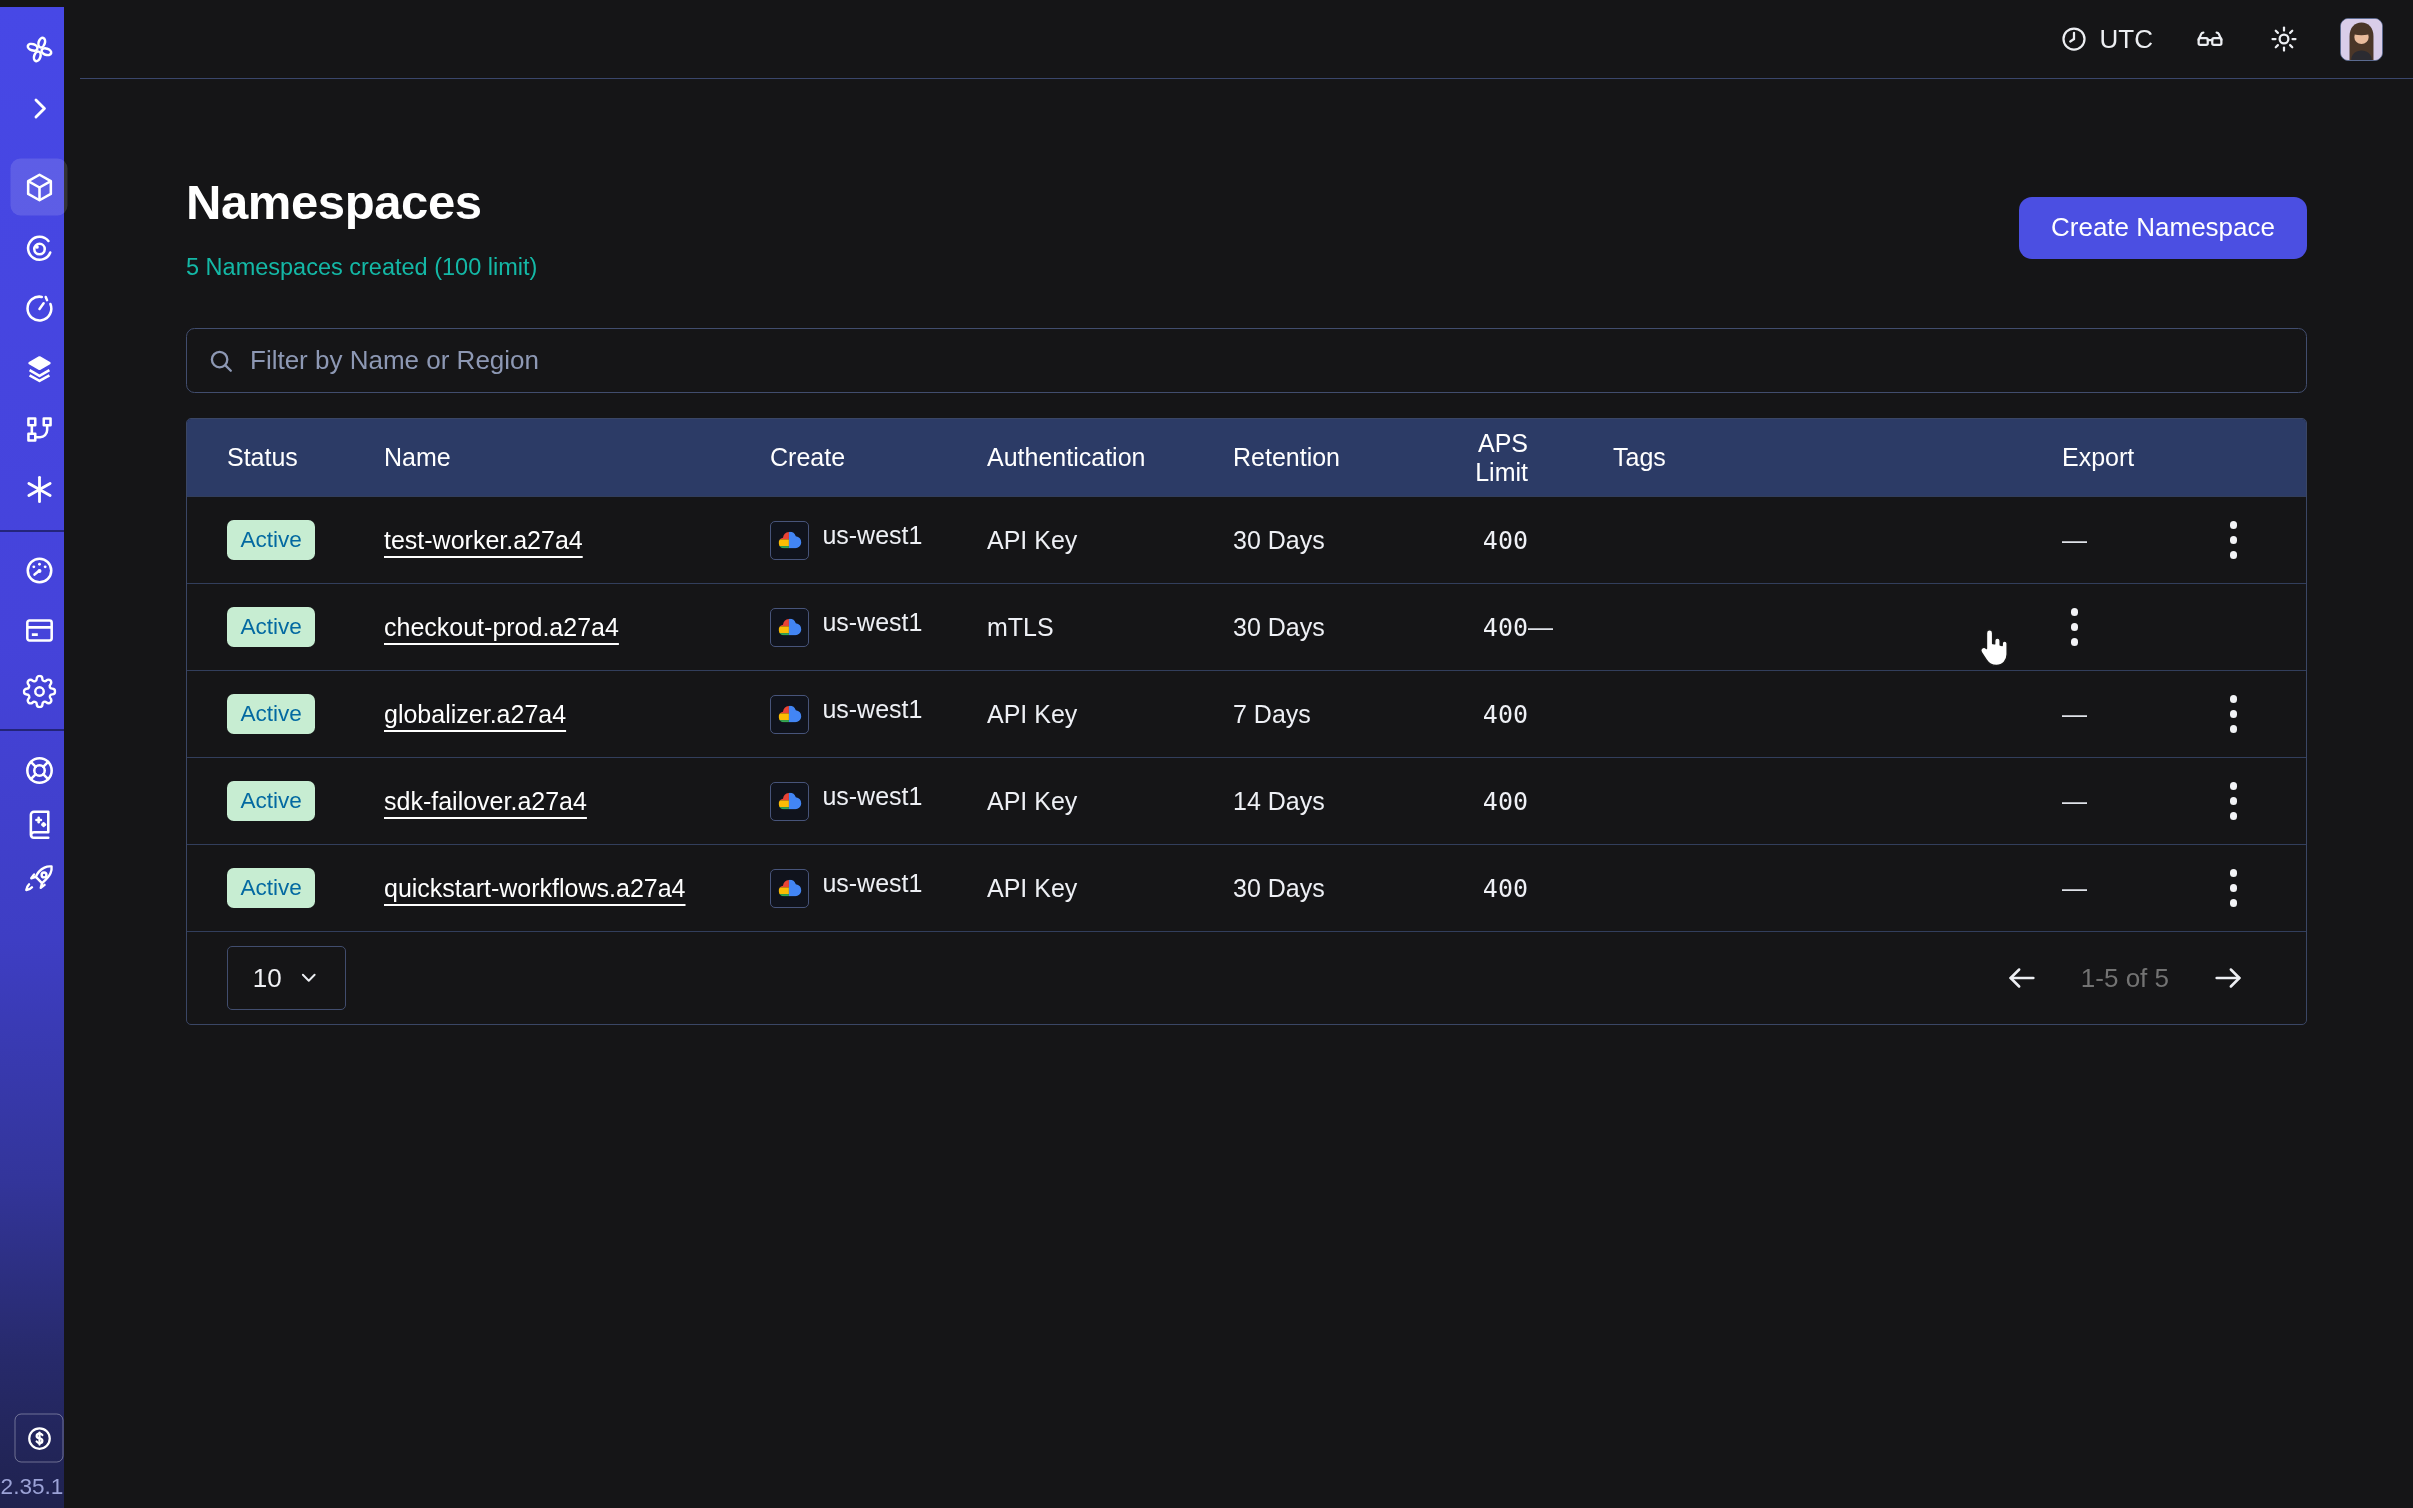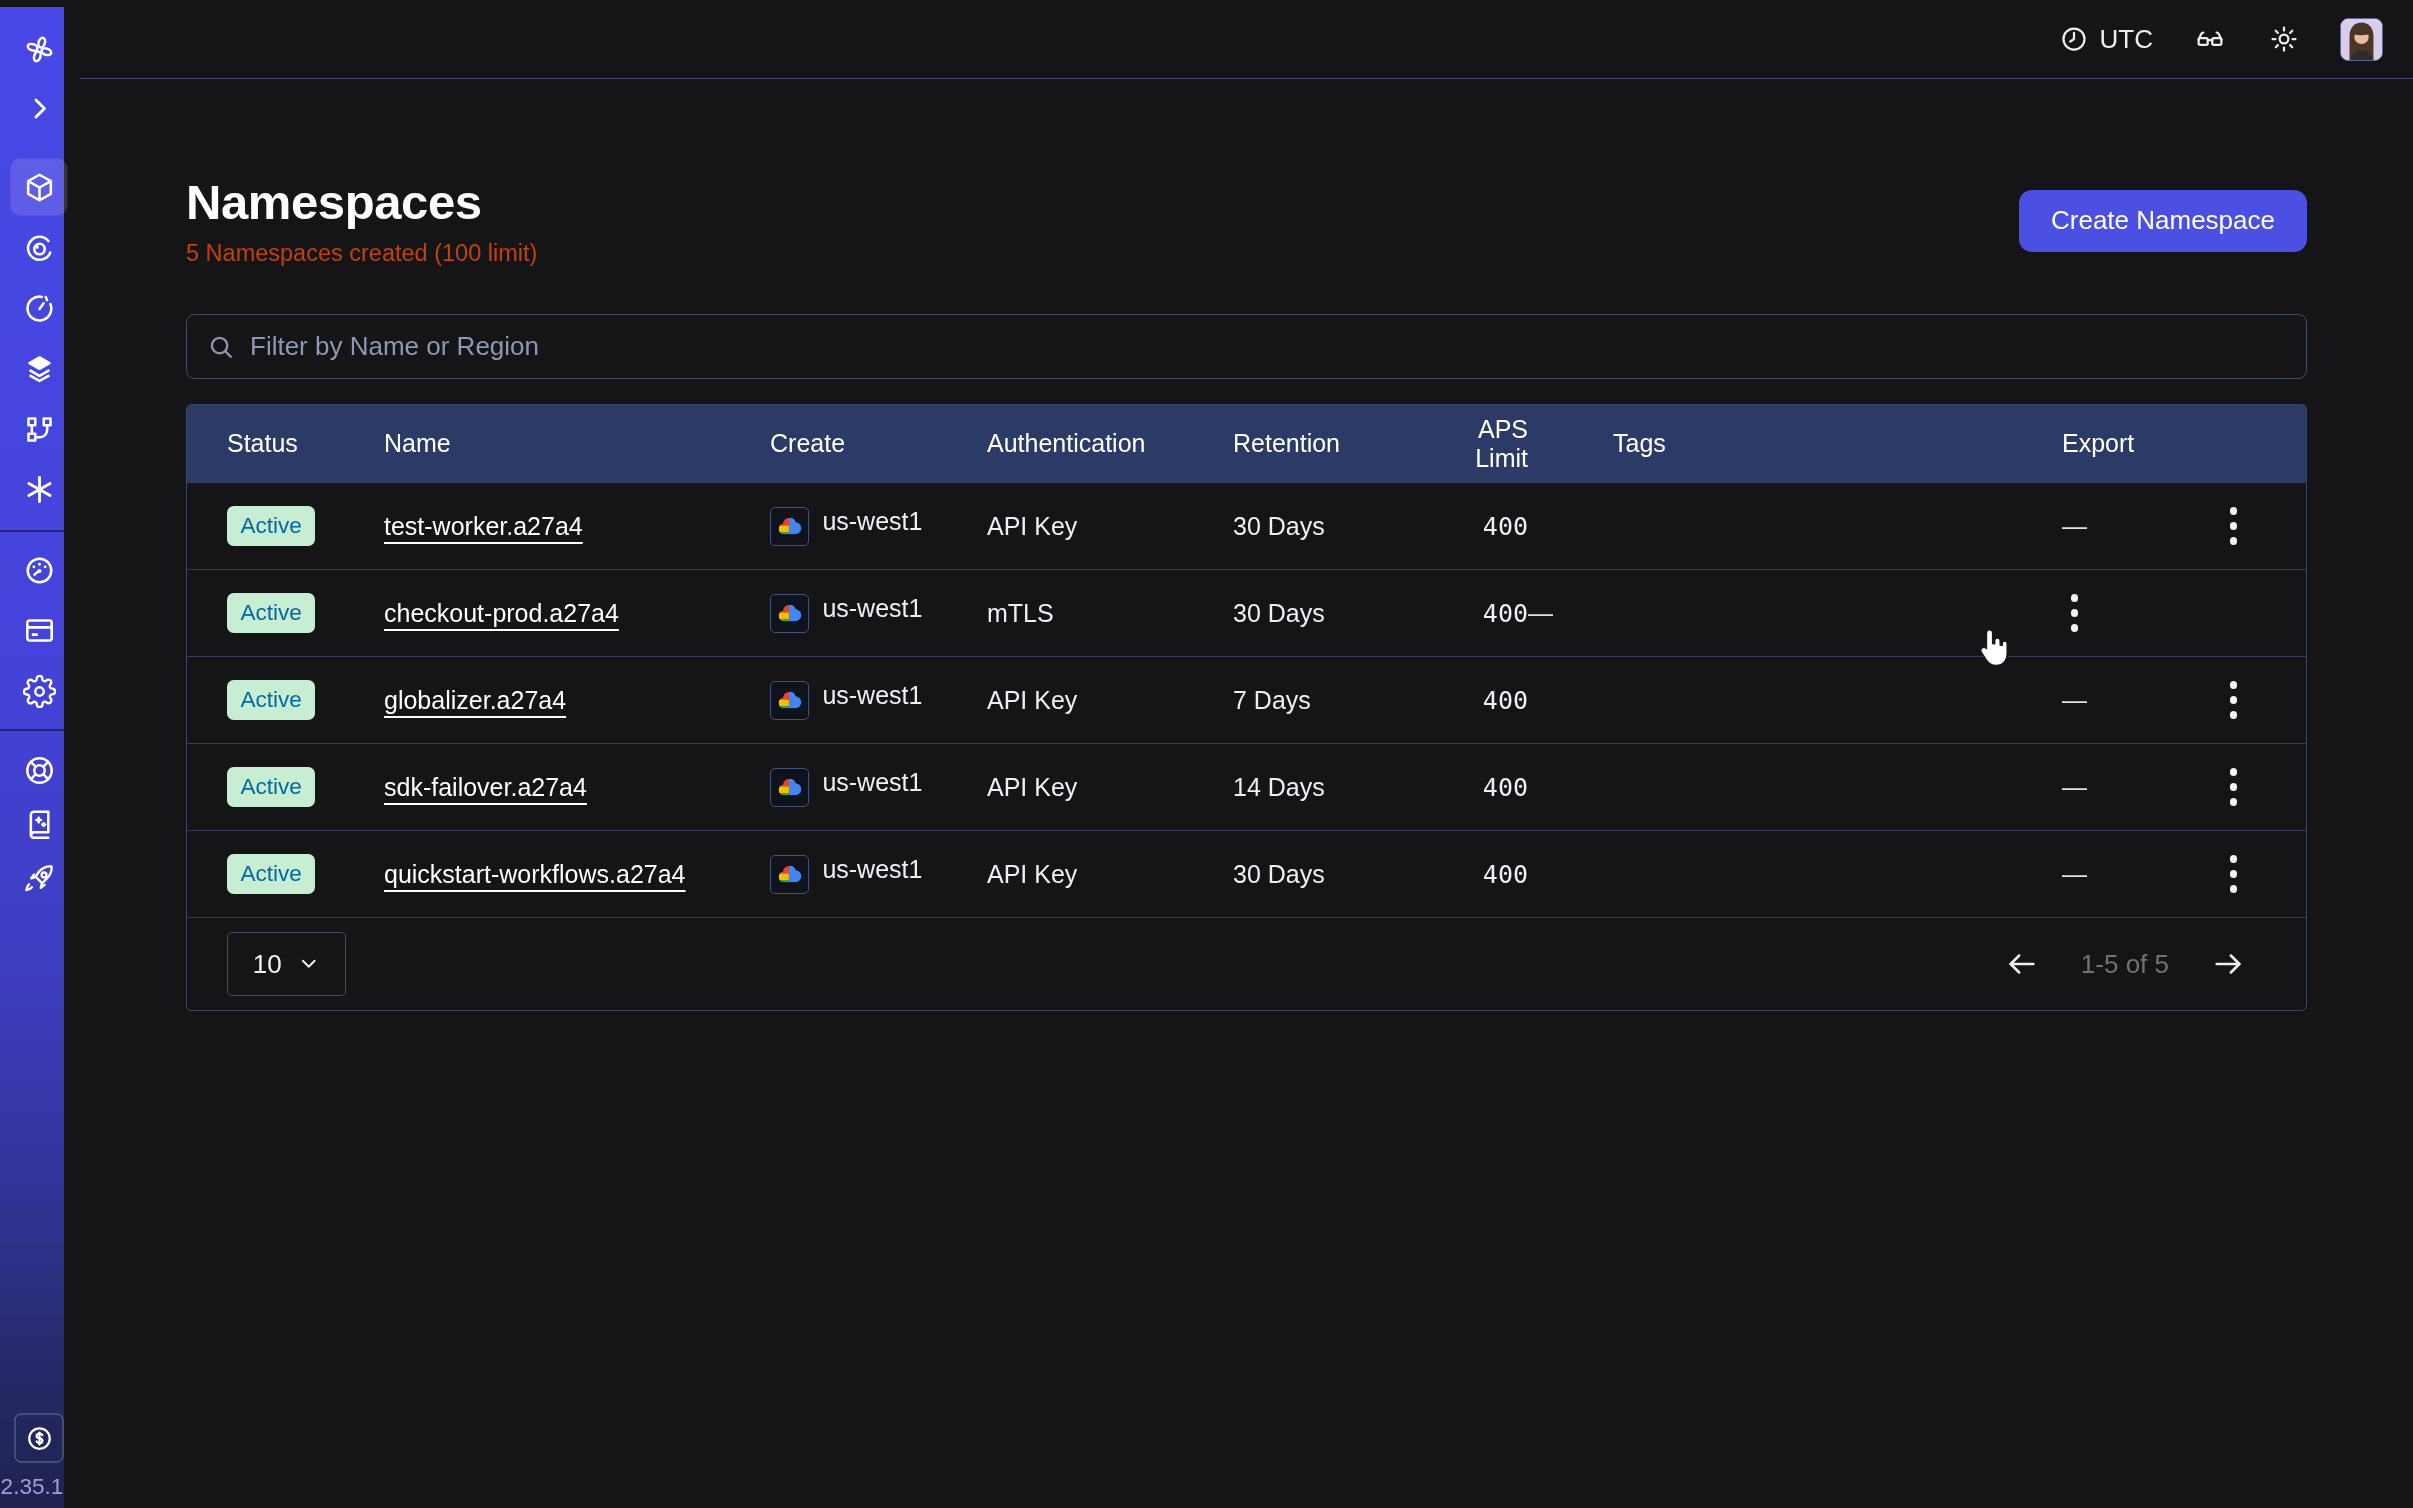--- a/index.html
+++ b/index.html
@@ -32,21 +32,21 @@
   .icon-btn svg, .tz svg { width:30px; height:30px; display:block; }
   .avatar { width:43px; height:43px; border-radius:8.4px; border:1.7px solid #5b6a8f;
     overflow:hidden; cursor:pointer; background:#d9cde9; }
   .avatar svg { width:100%; height:100%; display:block; }
 
   
   .content { position:absolute; left:80px; top:80px; right:0; bottom:0;
     padding:0 106px 0 106px; }
   .page-head { margin-top:94px; display:flex; justify-content:space-between; align-items:center; }
   h1 { color:#ffffff; font-size:49px; font-weight:700; letter-spacing:-0.4px; }
-  .subtitle { margin-top:10px; color:#c2410c; font-size:23.5px; }
+  .subtitle { margin-top:24px; color:#14b8a6; font-size:23.5px; }
   .create-btn { background:#4b4fe2; color:#fff; border:none; border-radius:13px;
     height:62px; padding:0 32px; font-size:26px; font-family:inherit; cursor:pointer; }
 
   .search { margin-top:47px; height:65px; border:1.7px solid #414d6e; border-radius:8.4px;
     display:flex; align-items:center; gap:15px; padding:0 20px; }
   .search svg { width:28px; height:28px; flex:none; }
   .search input { flex:1; background:transparent; border:none; outline:none;
     font-size:26px; color:#e8eaf0; font-family:inherit; }
   .search input::placeholder { color:#8d98b4; }
 

